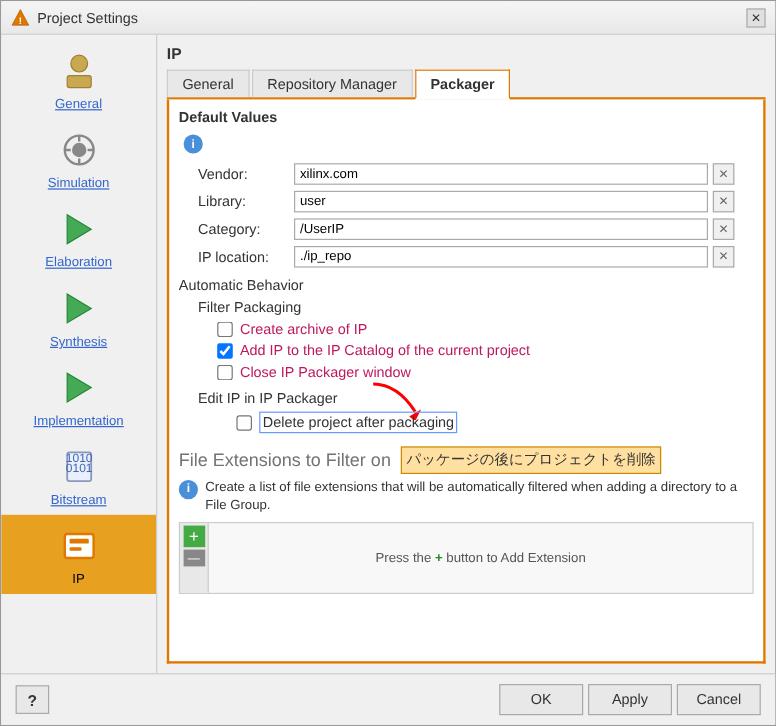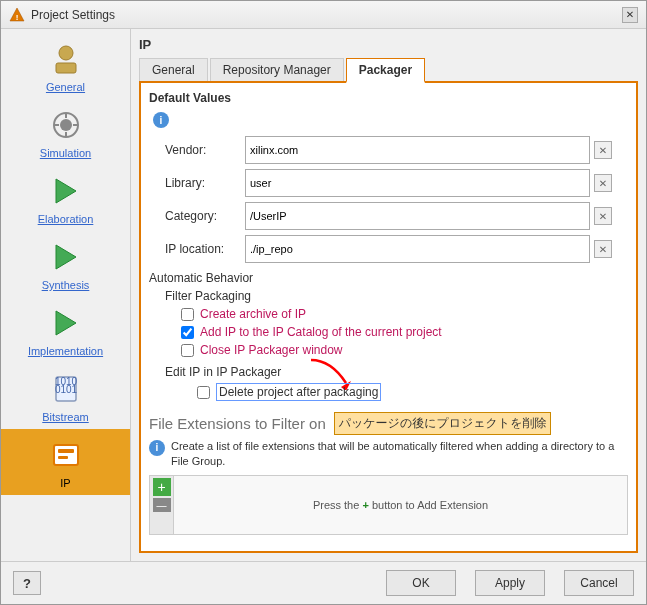--- a/index.html
+++ b/index.html
@@ -184,21 +184,21 @@
       margin-bottom: 5px;
       padding: 0 16px;
     }
     .field-label {
       width: 80px;
       font-size: 12px;
       color: #333;
     }
     .field-input {
       flex: 1;
-      height: 28px;
+      height: 18px;
       border: 1px solid #aaa;
       padding: 2px 4px;
       font-size: 11px;
       background: #fff;
     }
     .field-clear {
       width: 18px;
       height: 18px;
       margin-left: 4px;
       border: 1px solid #aaa;
@@ -354,21 +354,21 @@
       height: 24px;
       border: 1px solid #aaa;
       background: #e8e8e8;
       cursor: pointer;
       font-size: 13px;
       font-weight: bold;
       color: #333;
     }
     .bottom-right {
       display: flex;
-      gap: 19px;
+      gap: 4px;
     }
     .dialog-btn {
       min-width: 70px;
       height: 26px;
       border: 1px solid #aaa;
       background: #e8e8e8;
       cursor: pointer;
       font-size: 12px;
       padding: 2px 12px;
       color: #333;

